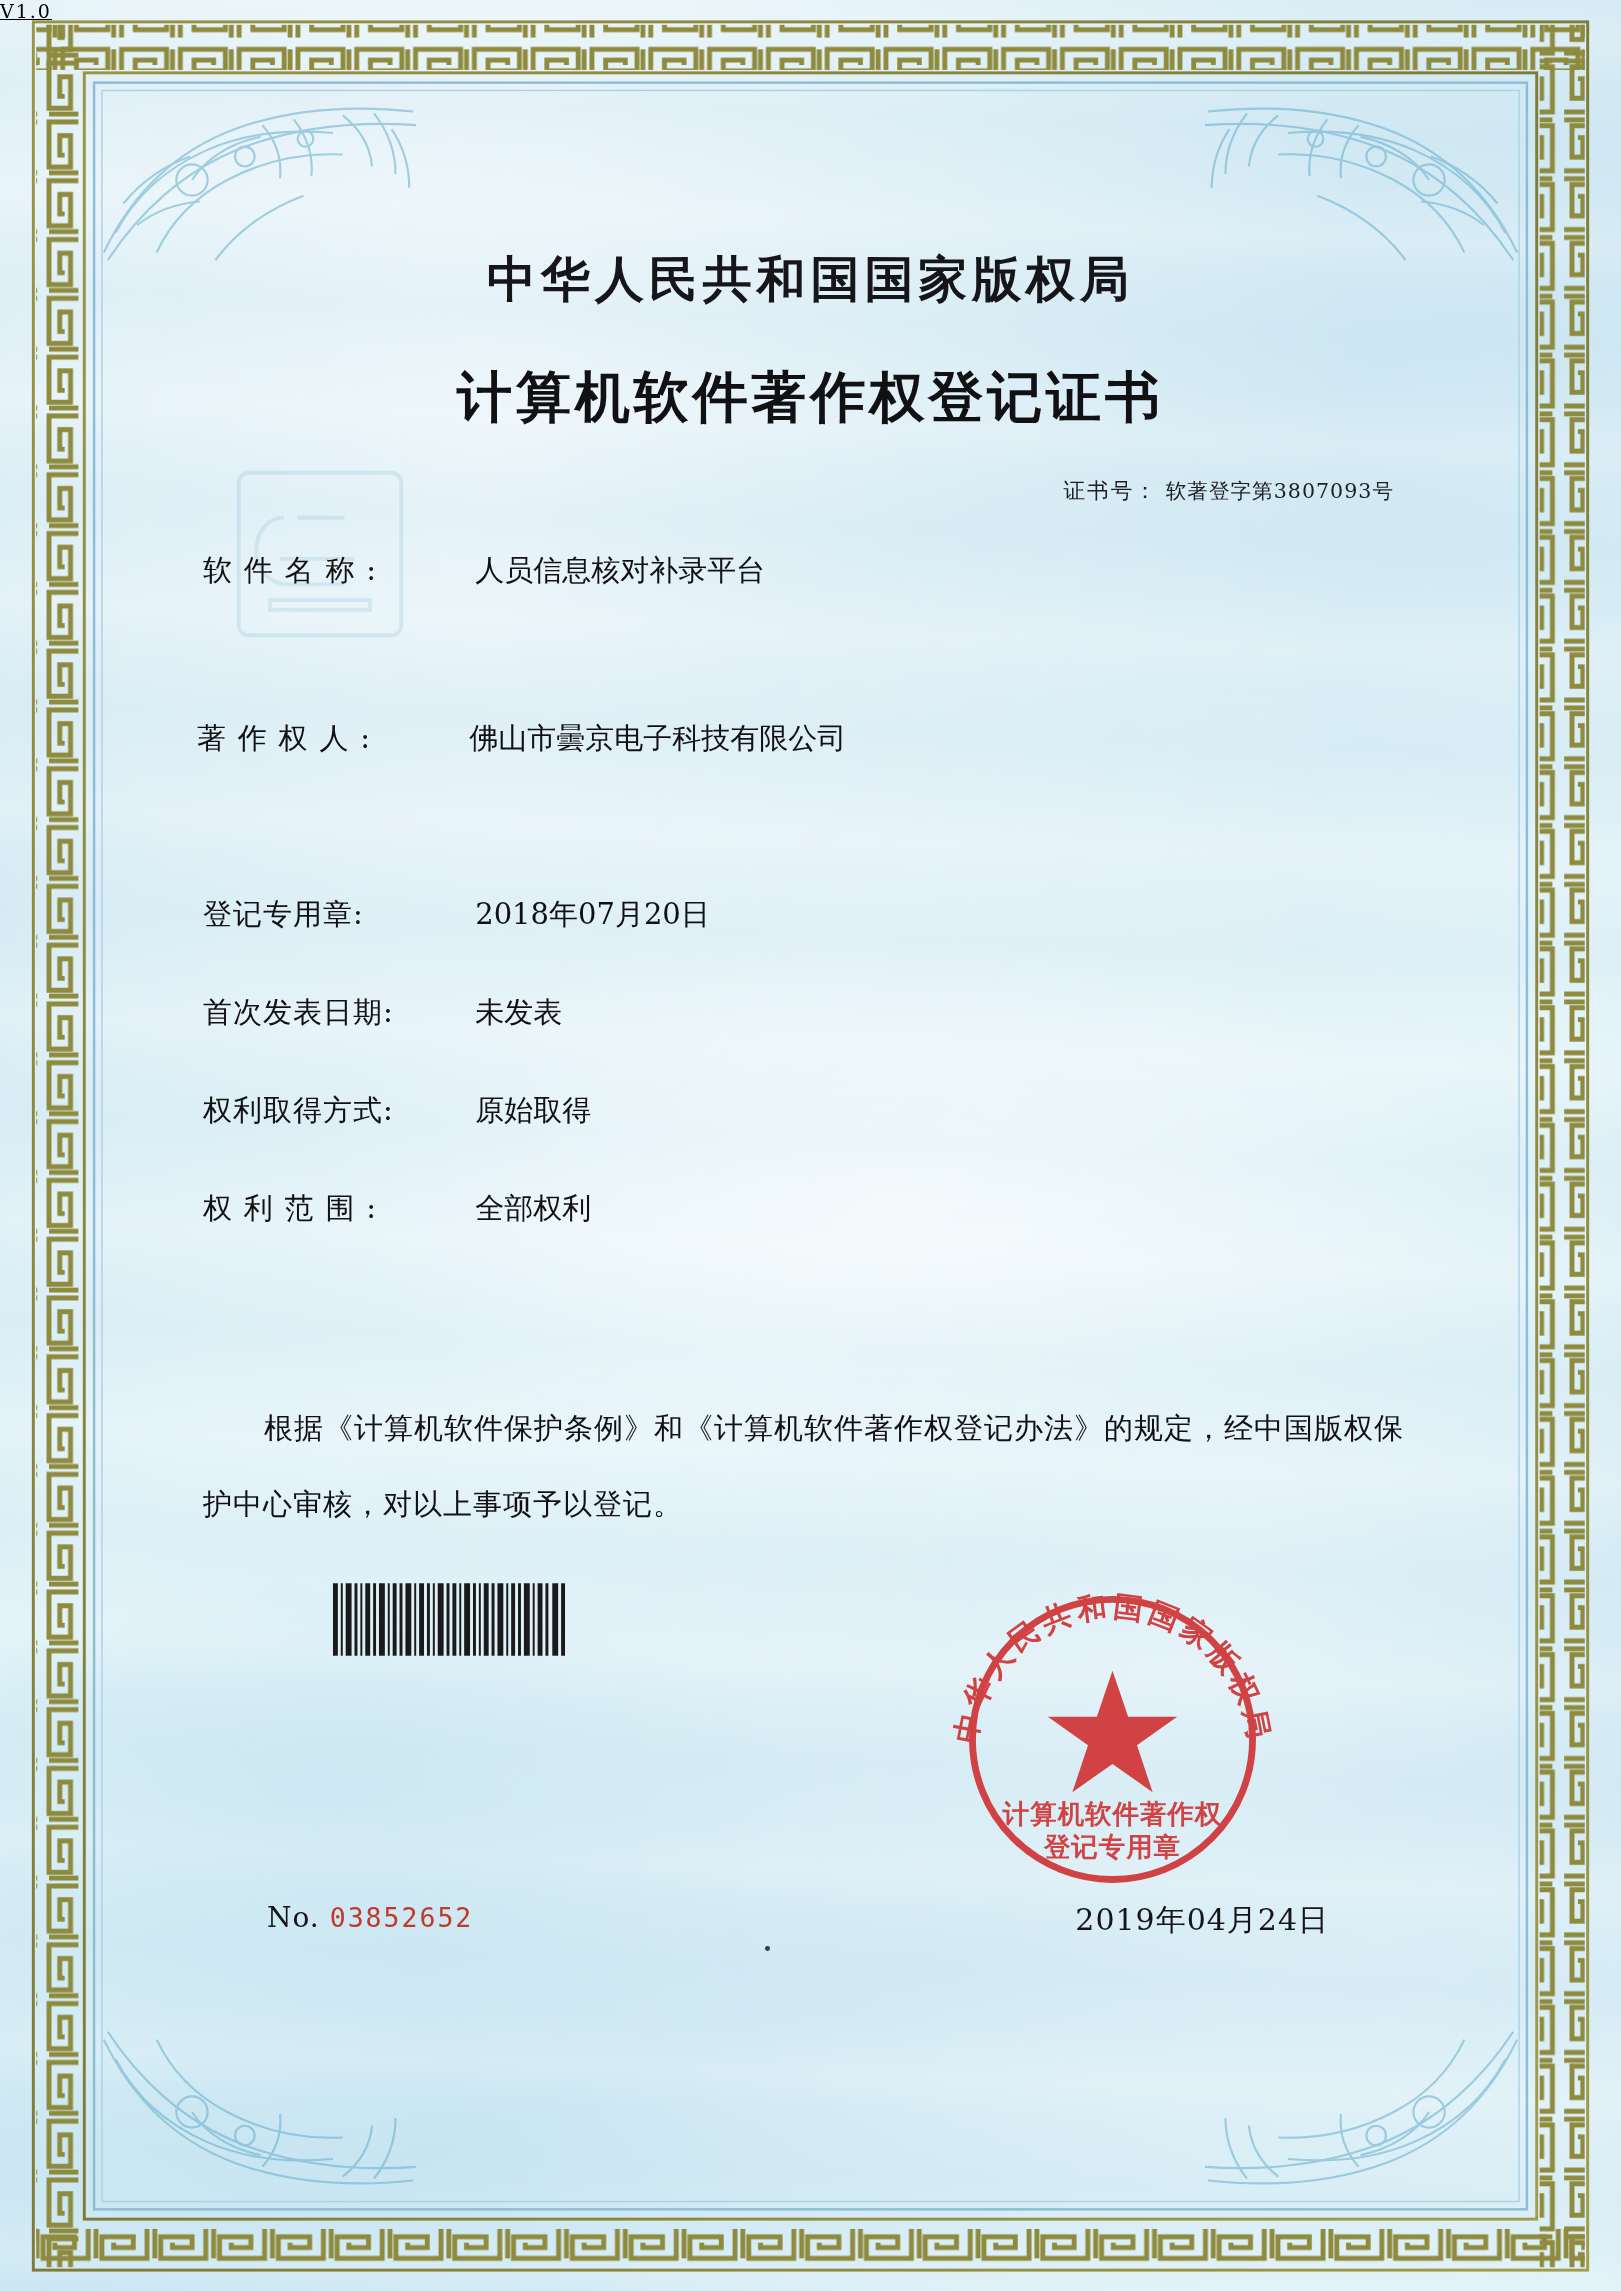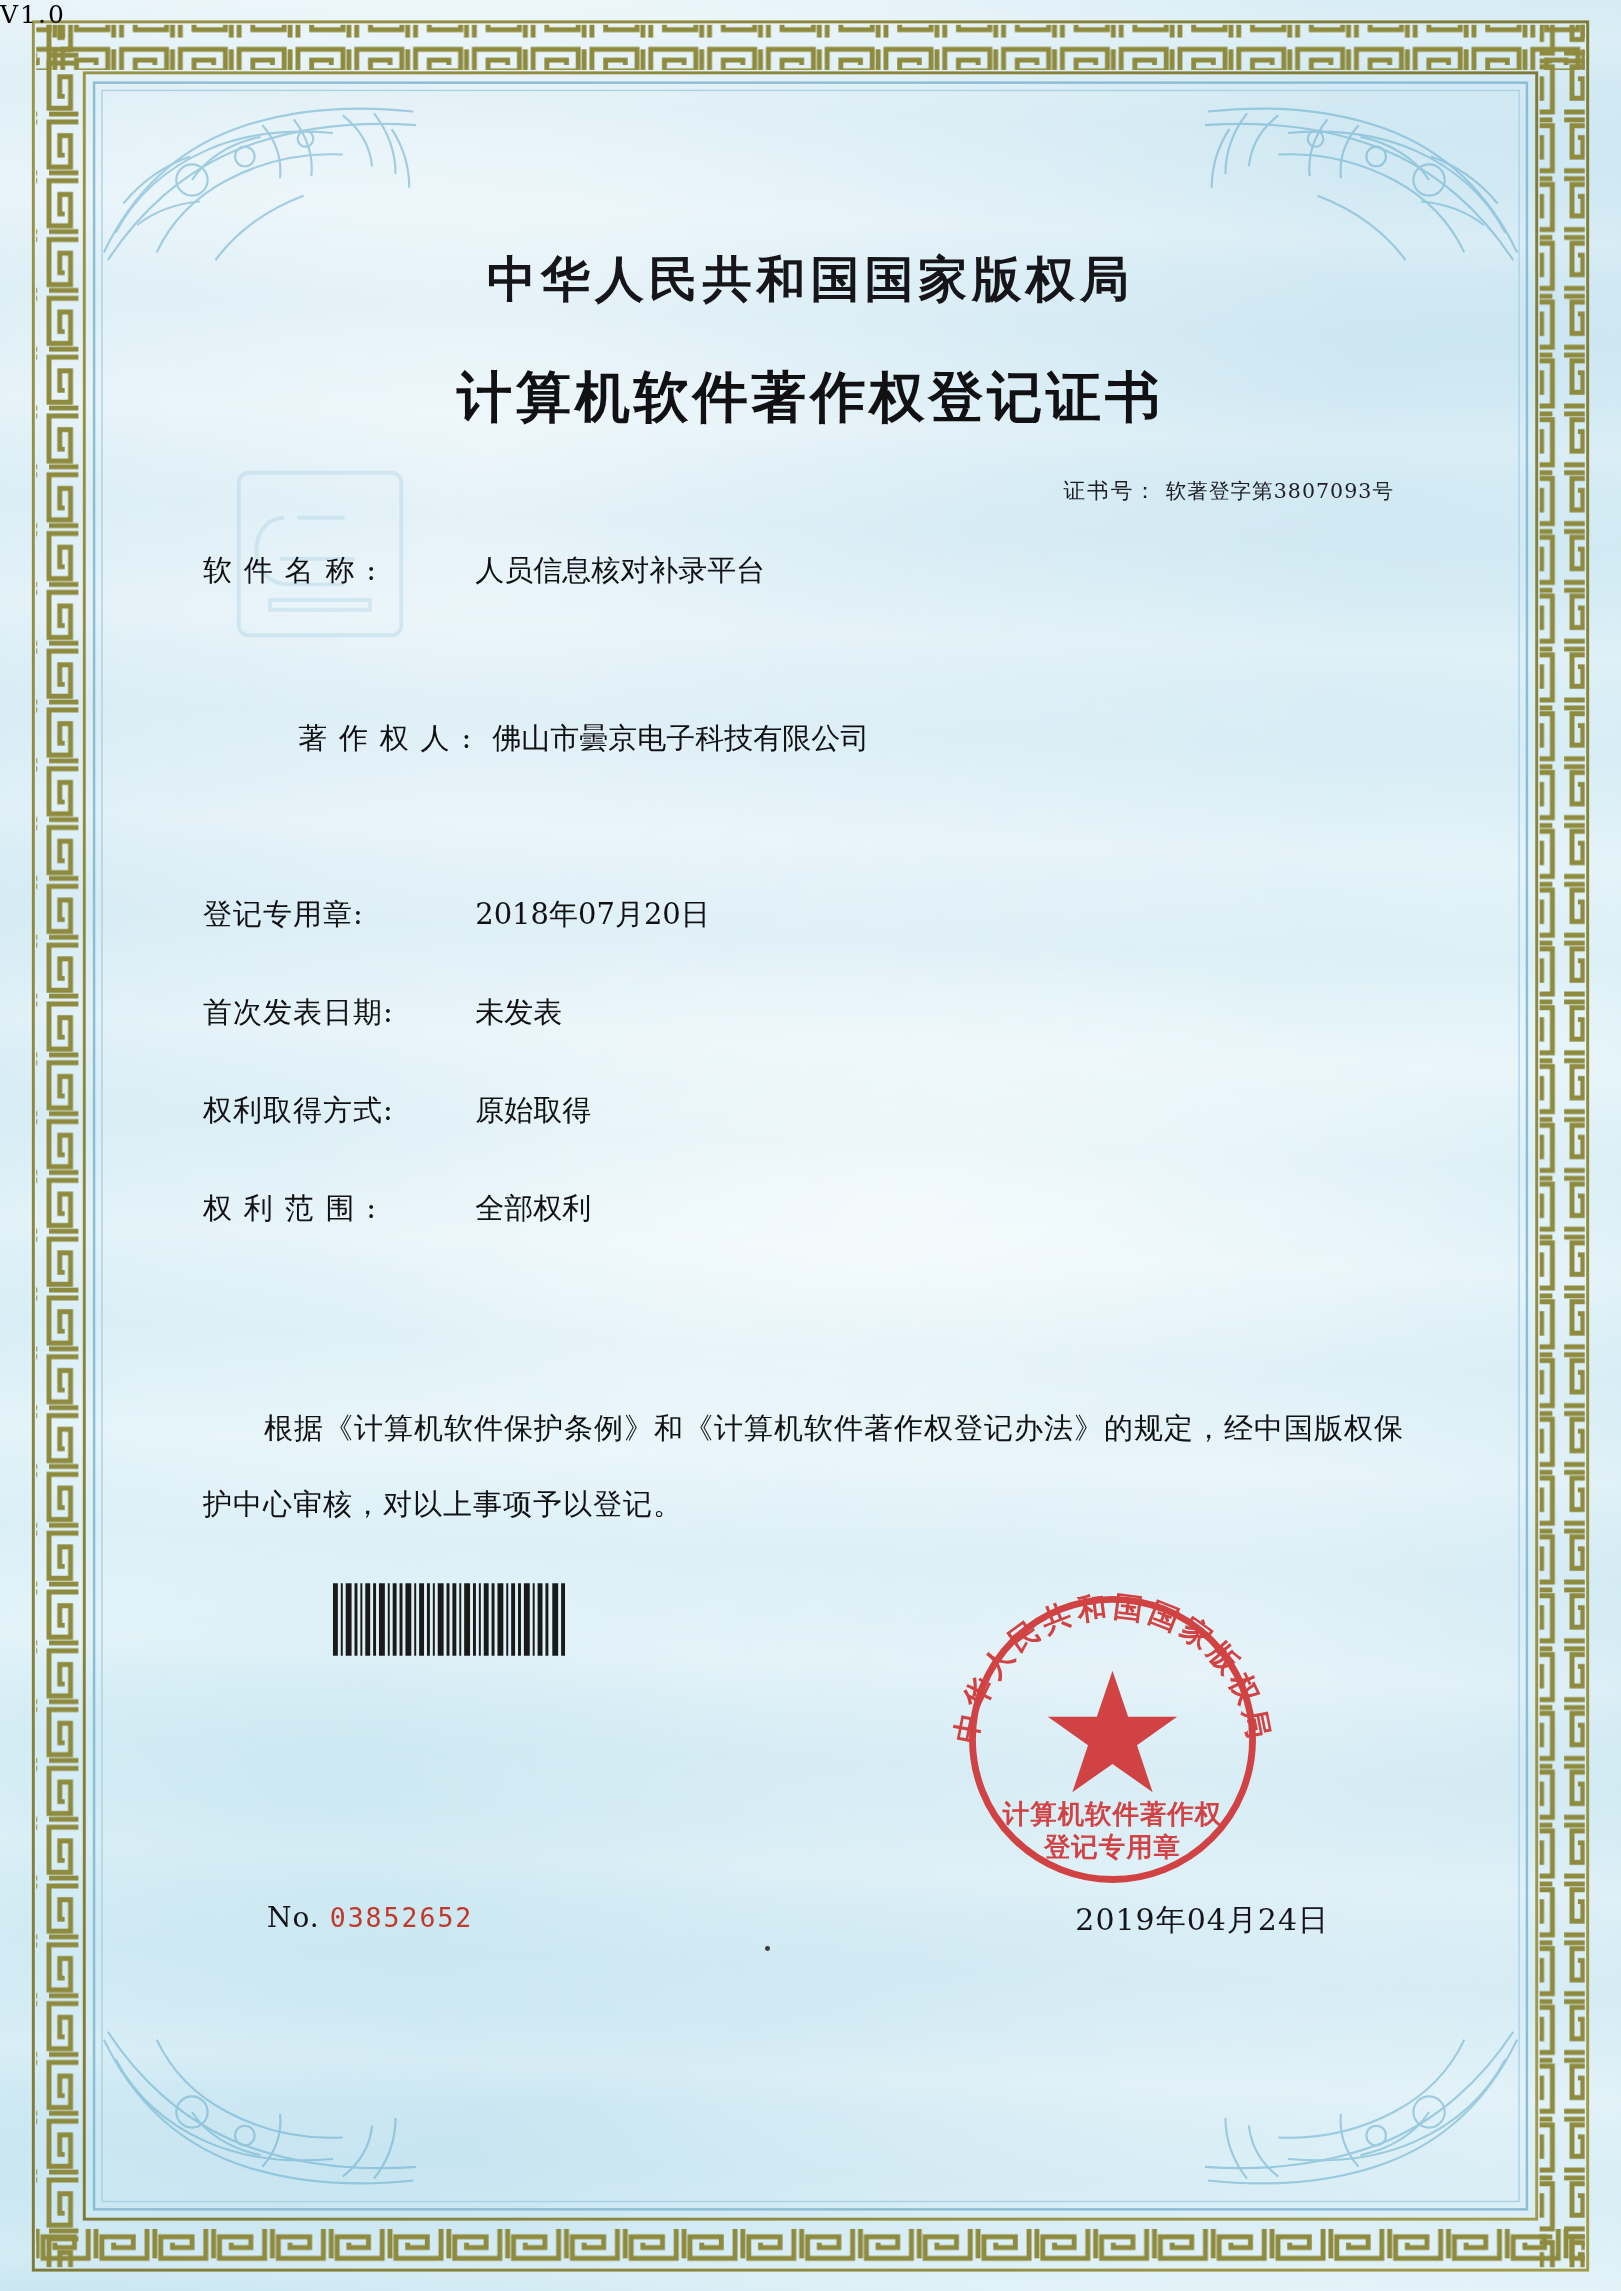--- a/index.html
+++ b/index.html
@@ -137,23 +137,23 @@
     display: inline-block;
     color: #111114;
   }
   .field .val {
     display: inline-block;
     color: #111114;
   }
 
   .f-name      { left: 203px; top: 551px; }
   .f-name .lbl { width: 263px; letter-spacing: 11.8px; }
-  .f-name-2    { left: 495px; top: 600px; font-size: 25px; font-family:"DejaVu Serif","Liberation Serif",serif; letter-spacing: 2px;}
-
-  .f-owner      { left: 220px; top: 719px; text-align: right; }
+  .f-name-2    { left: 495px; top: 600px; font-size: 19px; font-family:"DejaVu Serif","Liberation Serif",serif; letter-spacing: 2px; text-decoration: underline;}
+
+  .f-owner      { left: 197px; top: 719px; }
   .f-owner .lbl { width: 263px; letter-spacing: 11.8px; }
 
   .f-devdate    { left: 203px; top: 895px; }
   .f-devdate .lbl { width: 263px; letter-spacing: 1px; }
 
   .f-pubdate    { left: 203px; top: 993px; }
   .f-pubdate .lbl { width: 263px; letter-spacing: 1px; }
 
   .f-acquire    { left: 203px; top: 1091px; }
   .f-acquire .lbl { width: 263px; letter-spacing: 1px; }

